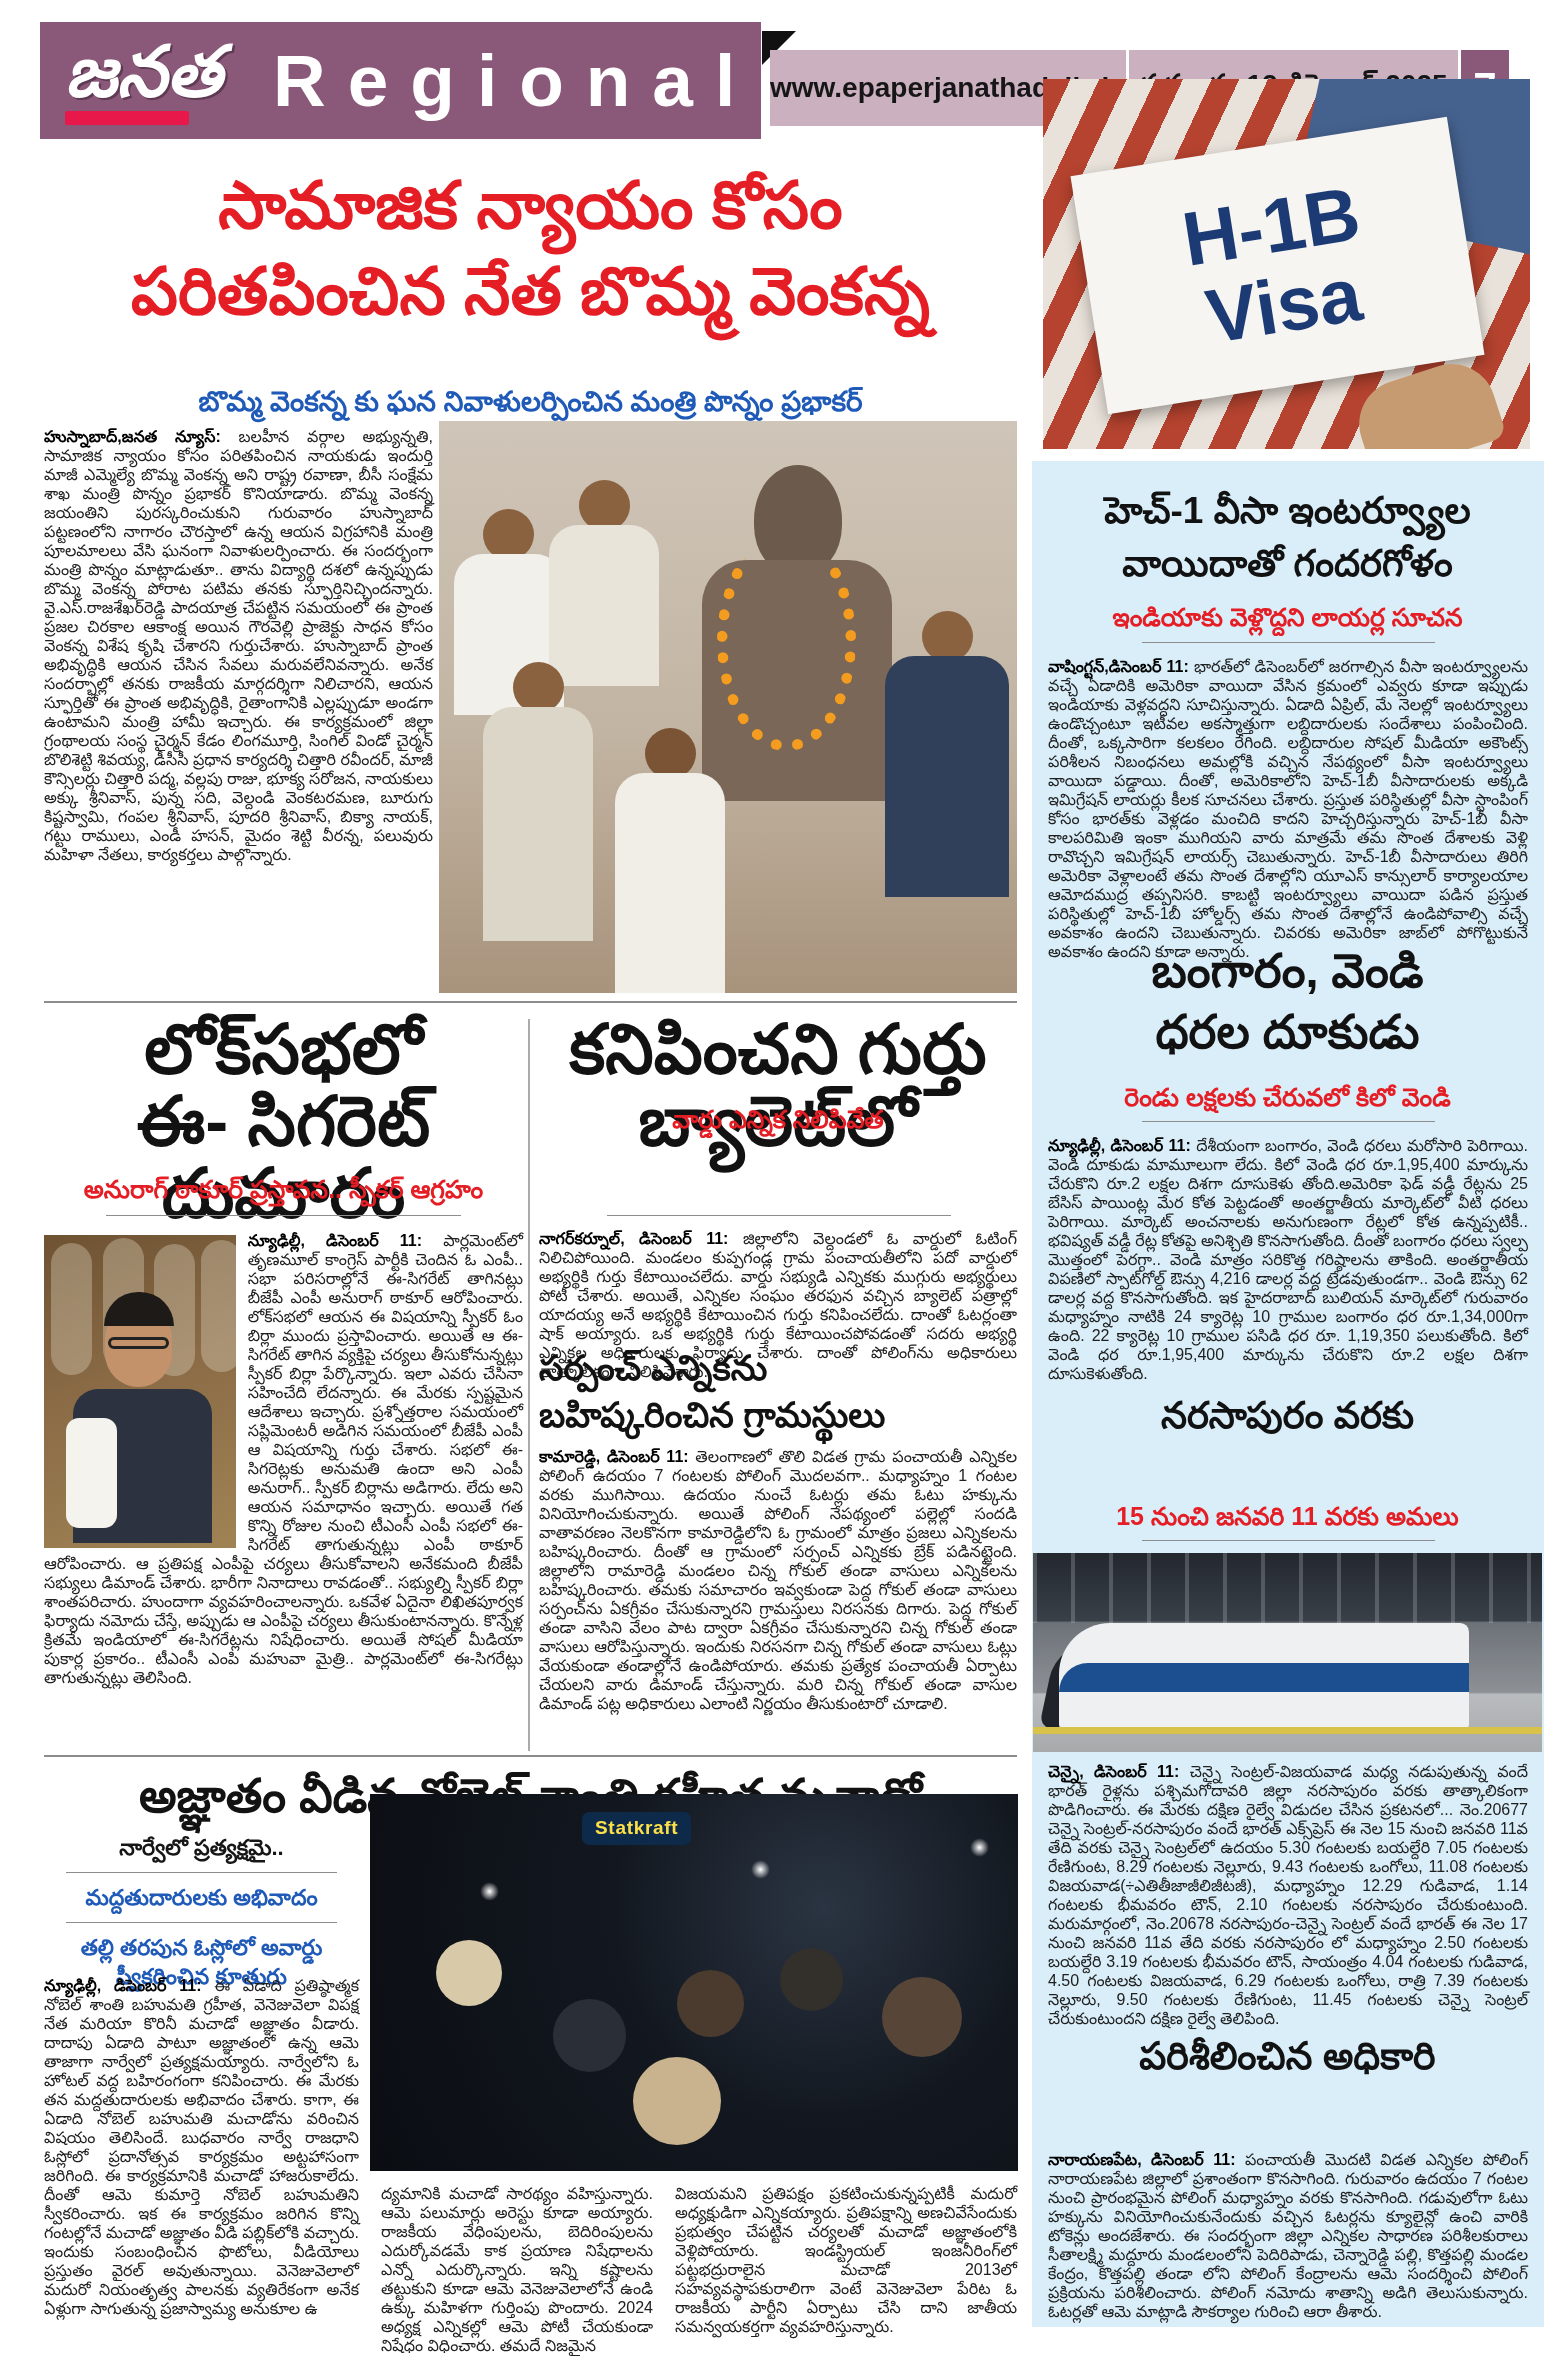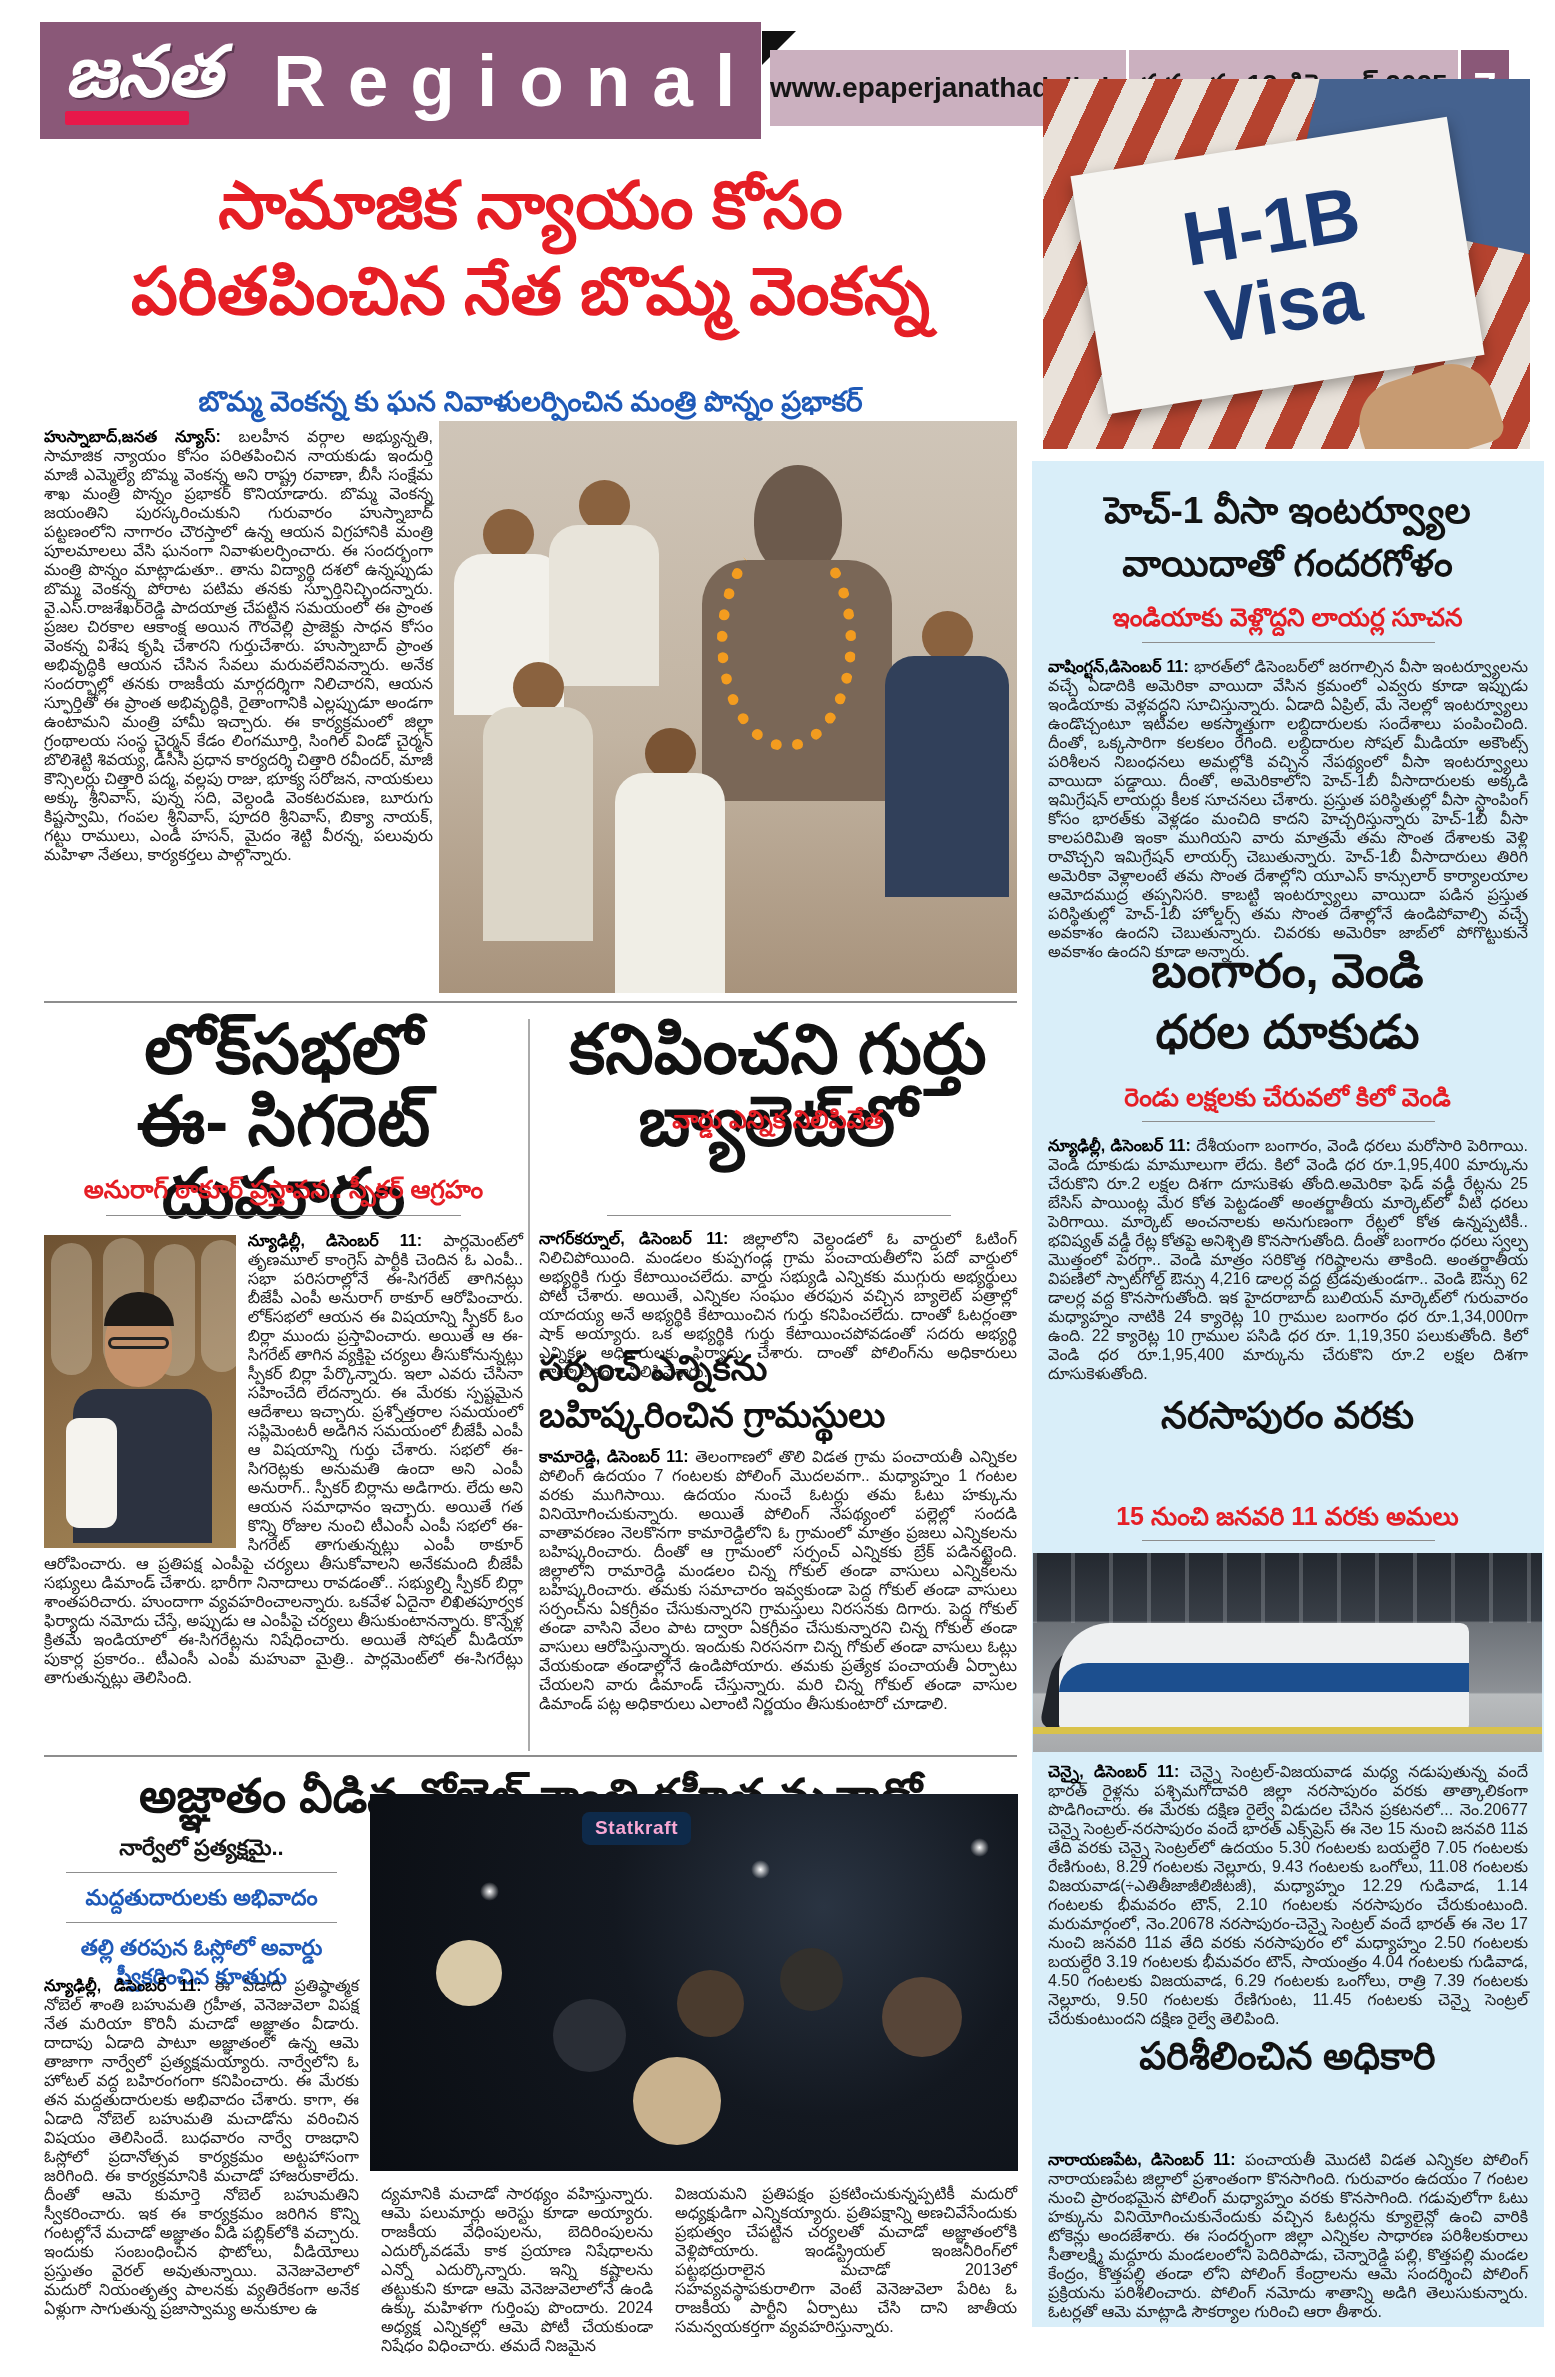--- a/index.html
+++ b/index.html
@@ -57,21 +57,21 @@
   .person .torso { width:110px; height:161px; border-radius:29px 29px 0 0; background:#f2f0ea; margin-top:-5.9px; }
   .anurag-photo { background:linear-gradient(160deg,#6e5232 0%,#8a6b46 45%,#a08354 100%); }
   .bench { position:absolute; width:41px; height:132px; border-radius:20.5px; background:rgba(230,220,200,.35); }
   .ath-torso { position:absolute; width:139px; height:154px; border-radius:25px 25px 0 0; background:#2c3240; }
   .ath-shirt { position:absolute; width:51px; height:110px; background:#f5f3ee; border-radius:13px; }
   .ath-head { position:absolute; width:67px; height:82px; border-radius:34px; background:#c3916a; }
   .ath-hair { position:absolute; width:70px; height:34px; border-radius:34px 34px 0 0; background:#1d1a17; }
   .ath-glasses { position:absolute; width:61px; height:11.7px; border:3.7px solid #222; border-radius:5.9px; background:transparent; }
   .nobel-photo { background:radial-gradient(circle at 70% 30%, #2a3442 0%, #131820 40%, #0a0d12 100%); }
   .crowd-head { position:absolute; border-radius:50%; }
-  .sign { position:absolute; background:#0e2a4a; color:#f9a8d4; border-radius:7.3px;
+  .sign { position:absolute; background:#0e2a4a; color:#fde047; border-radius:7.3px;
           font-size:19px; font-weight:bold; padding:5.9px 13px; letter-spacing:0.7px; }
   .flash { position:absolute; width:19px; height:19px; border-radius:50%;
            background:radial-gradient(circle,#ffffff 0%, rgba(255,255,255,0) 70%); }
   .h1b-photo { background:repeating-linear-gradient(115deg,#b5432f 0 25px,#e9e2da 25px 51px); }
   .h1b-blue { position:absolute; right:-29px; top:-37px; width:249px; height:190px;
               background:#45628f; transform:rotate(12deg); }
   .h1b-card { position:absolute; left:44px; top:66px; width:381px; height:241px; background:#f6f5f2;
               transform:rotate(-9deg); box-shadow:0 5.9px 16px rgba(0,0,0,.35);
               display:flex; flex-direction:column; align-items:center; justify-content:center; }
   .h1b-card .t { font-size:76px; font-weight:bold; color:#1c3b75; line-height:1.05; }

